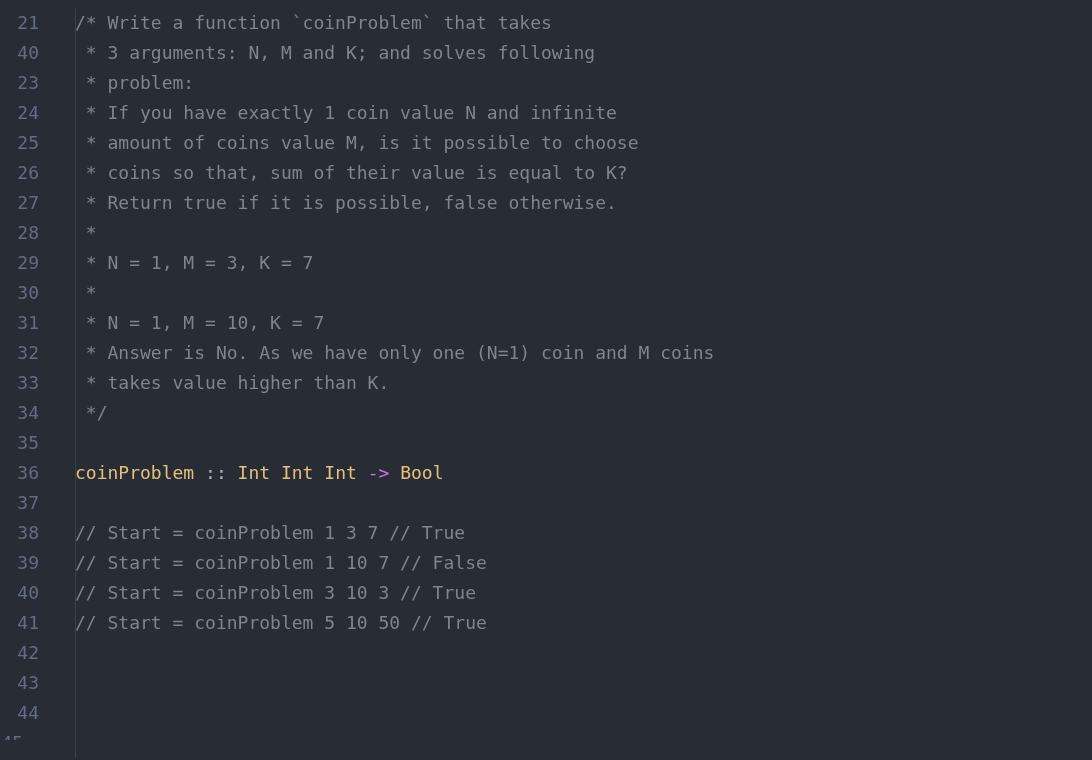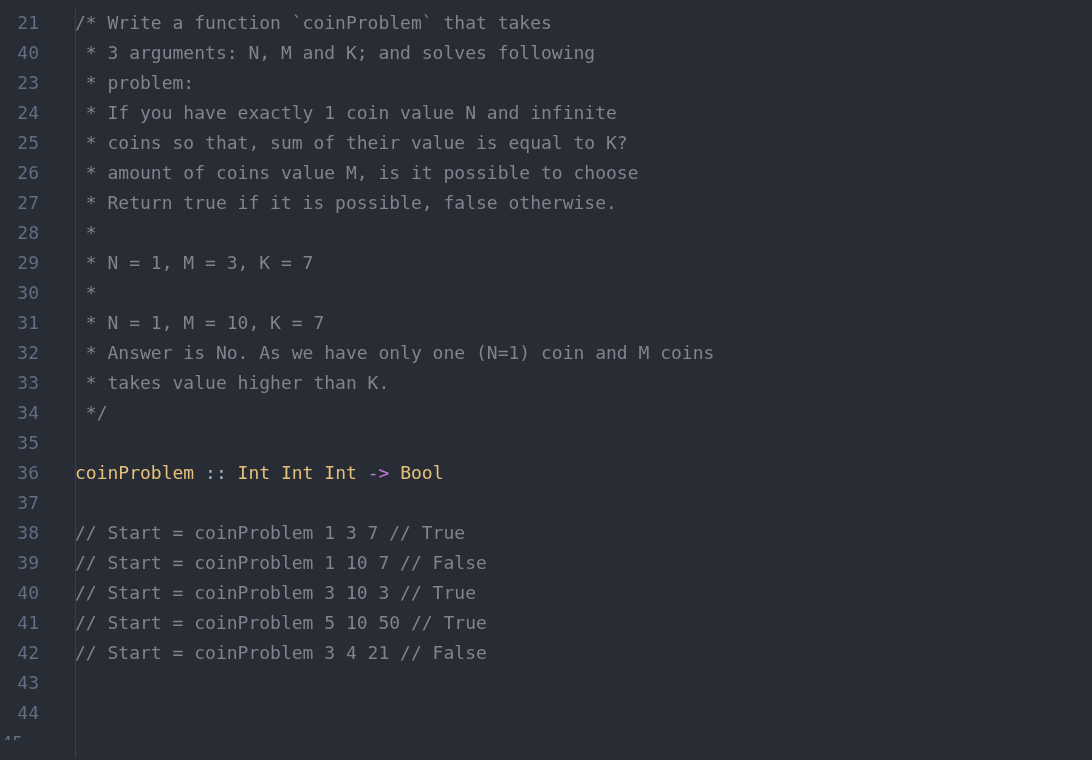--- a/index.html
+++ b/index.html
@@ -132,33 +132,32 @@
         <span>45</span>
       </div>
   </div>
   <div class="code-area">
     <div class="indent-guide"></div>
     <div class="code-partial-top"></div>
     <div class="code-line"><span class="comment">/* Write a function `coinProblem` that takes</span></div>
     <div class="code-line"><span class="comment"> * 3 arguments: N, M and K; and solves following</span></div>
     <div class="code-line"><span class="comment"> * problem:</span></div>
     <div class="code-line"><span class="comment"> * If you have exactly 1 coin value N and infinite</span></div>
+    <div class="code-line"><span class="comment"> * amount of coins value M, is it possible to choose</span></div>
     <div class="code-line"><span class="comment"> * coins so that, sum of their value is equal to K?</span></div>
-    <div class="code-line"><span class="comment"> * amount of coins value M, is it possible to choose</span></div>
     <div class="code-line"><span class="comment"> * Return true if it is possible, false otherwise.</span></div>
     <div class="code-line"><span class="comment"> *</span></div>
     <div class="code-line"><span class="comment"> * N = 1, M = 3, K = 7</span></div>
     <div class="code-line"><span class="comment"> *</span></div>
     <div class="code-line"><span class="comment"> * N = 1, M = 10, K = 7</span></div>
     <div class="code-line"><span class="comment"> * Answer is No. As we have only one (N=1) coin and M coins</span></div>
     <div class="code-line"><span class="comment"> * takes value higher than K.</span></div>
     <div class="code-line"><span class="comment"> */</span></div>
     <div class="code-line"></div>
     <div class="code-line"><span class="identifier">coinProblem</span><span class="operator"> :: </span><span class="type">Int</span><span> </span><span class="type">Int</span><span> </span><span class="type">Int</span><span> </span><span class="arrow">-&gt;</span><span> </span><span class="type">Bool</span></div>
     <div class="code-line"></div>
     <div class="code-line"><span class="comment">// Start = coinProblem 1 3 7 // True</span></div>
     <div class="code-line"><span class="comment">// Start = coinProblem 1 10 7 // False</span></div>
     <div class="code-line"><span class="comment">// Start = coinProblem 3 10 3 // True</span></div>
     <div class="code-line"><span class="comment">// Start = coinProblem 5 10 50 // True</span></div>
-    <div class="code-line"><span class="comment">// Start = coinProblem 3 4 21 // False</span></div>
     <div class="code-partial-bottom"></div>
   </div>
 </div>
 
 </body></html>

